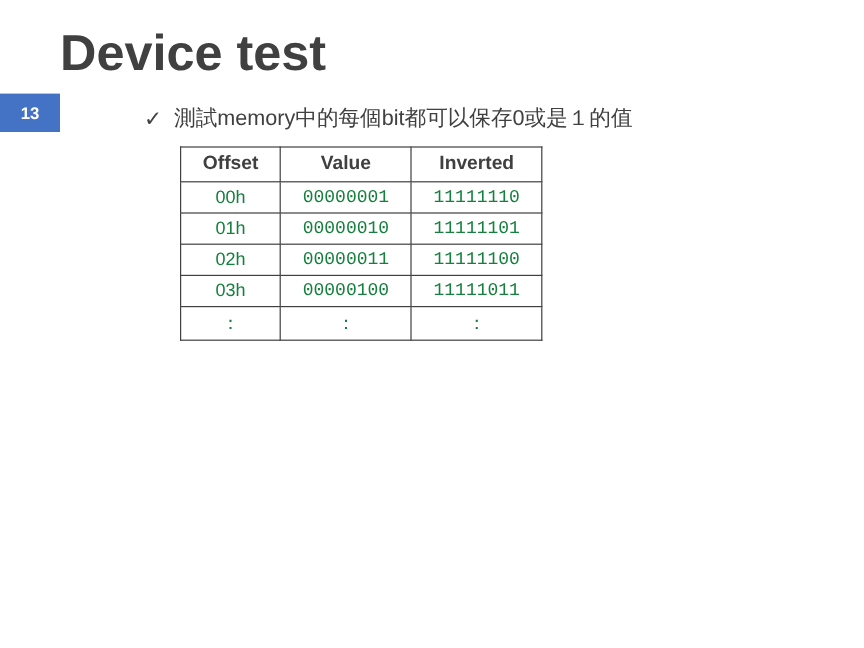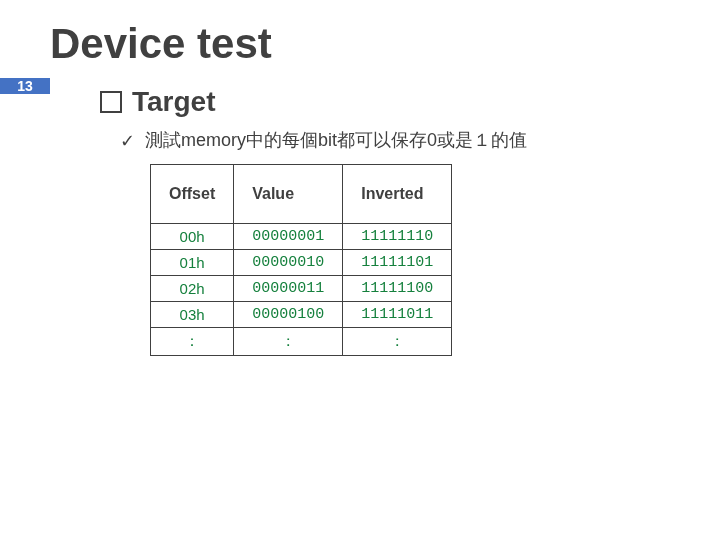--- a/index.html
+++ b/index.html
@@ -26,21 +26,21 @@
       color: #404040;
       margin-bottom: 18px;
       padding-left: 10px;
     }
 
     .slide-number-bar {
       position: absolute;
       left: 0;
       top: 78px;
       width: 50px;
-      height: 16px;
+      height: 32px;
       background: #4472C4;
       display: flex;
       align-items: center;
       justify-content: center;
     }
 
     .slide-number {
       color: #ffffff;
       font-size: 14px;
       font-weight: bold;
@@ -98,22 +98,22 @@
       margin-top: 8px;
     }
 
     table {
       border-collapse: collapse;
       font-size: 16px;
     }
 
     th {
       border: 1.5px solid #404040;
-      padding: 20px 18px;
-      text-align: left;
+      padding: 5px 18px;
+      text-align: center;
       background: #ffffff;
       font-weight: bold;
       color: #404040;
     }
 
     td {
       border: 1.5px solid #404040;
       padding: 4px 18px;
       text-align: center;
       color: #15803d;
@@ -131,24 +131,20 @@
 <div class="slide">
 
   <div class="title">Device test</div>
 
   <div class="slide-number-bar">
     <span class="slide-number">13</span>
   </div>
 
   <div class="content-area">
 
-    <div class="target-row">
-      <span class="checkbox-icon"></span>
-      <span class="target-label">Target</span>
-    </div>
 
     <div class="checkmark-row">
       <span class="checkmark">✓</span>
       <span class="subtitle-text">測試memory中的每個bit都可以保存0或是１的值</span>
     </div>
 
     <div class="table-container">
       <table>
         <thead>
           <tr>

